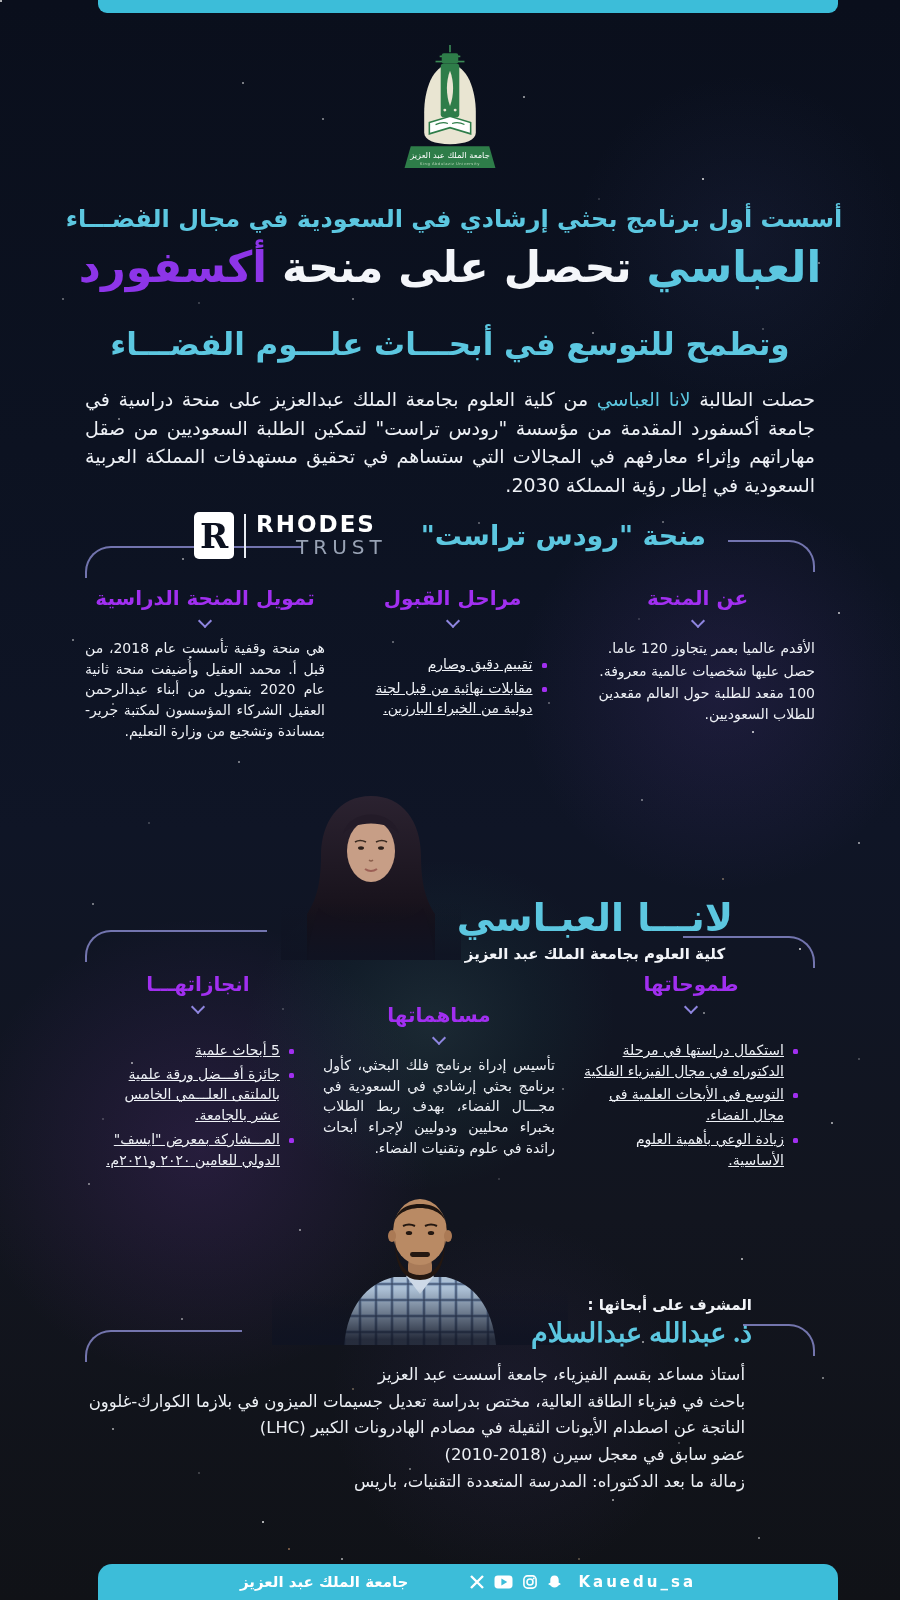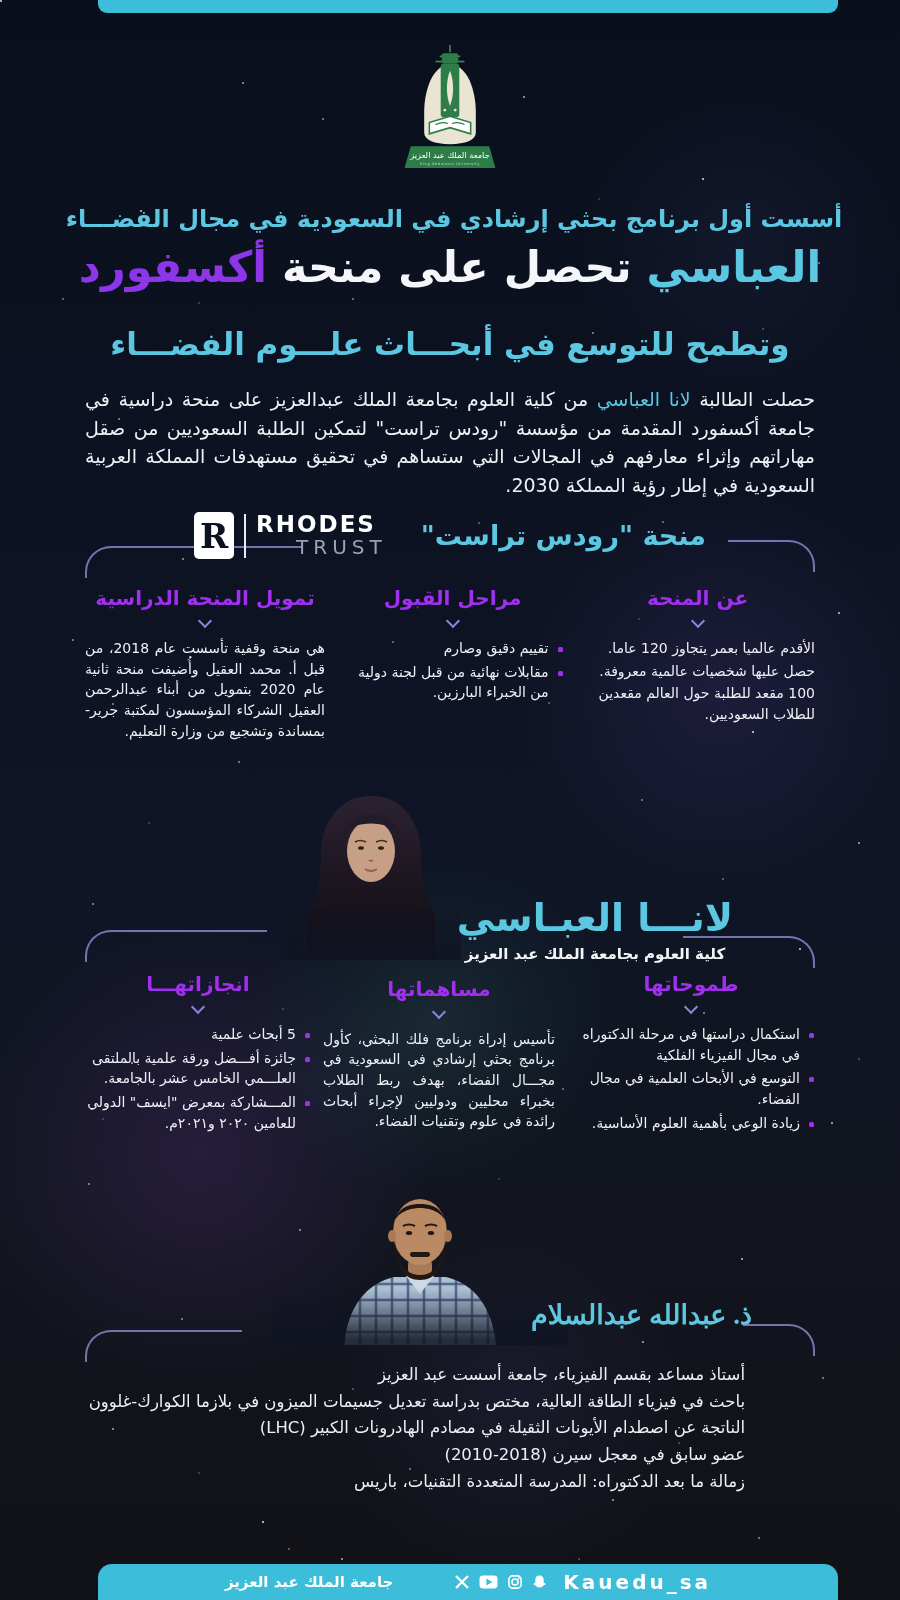--- a/index.html
+++ b/index.html
@@ -56,39 +56,39 @@
   .rdiv{width:2px;height:44px;background:#e8ecf2;}
   .rnames{display:flex;flex-direction:column;line-height:1.04;}
   .rn1{color:#ffffff;font-size:23px;font-weight:bold;letter-spacing:2px;}
   .rn2{color:#99a3b5;font-size:20px;letter-spacing:5px;margin-left:40px;}
   .cols{position:absolute;right:85px;width:730px;display:flex;justify-content:space-between;}
   .col{display:flex;flex-direction:column;}
   .colh{color:#a12ff0;font-size:20px;font-weight:bold;text-align:center;}
   .chev{width:8px;height:8px;border-left:2px solid #8f86e0;border-bottom:2px solid #8f86e0;transform:rotate(-45deg);margin:6px auto 12px auto;}
   .coltxt{color:#eef1f6;font-size:14px;line-height:1.48;}
   .plain div{text-align:right;margin-bottom:2px;}
-  .cols ul{list-style:none;margin:0;padding:0;}
+  .cols ul{list-style:none;margin:16px;padding:0;text-decoration:underline;}
   .cols li{position:relative;padding-right:15px;margin-bottom:3px;text-align:right;}
   .cols li::before{content:"";position:absolute;right:1px;top:9px;width:5px;height:5px;background:#a12ff0;border-radius:1.5px;}
   .just{margin:0;text-align:justify;}
   .photo{position:absolute;}
   .photo::after{content:"";position:absolute;left:0;bottom:0;width:100%;height:34%;
      background:linear-gradient(180deg,rgba(15,19,34,0) 0%,rgba(15,19,34,.85) 90%);}
   .lana-name{position:absolute;left:452px;top:896px;width:286px;text-align:center;}
   .lana-name .nm{font-size:38px;font-weight:bold;color:#5cc7e0;}
   .lana-name .cl{font-size:15px;font-weight:bold;color:#f2f4f8;margin-top:5px;}
   .sup-head{position:absolute;right:148px;top:1296px;width:360px;text-align:right;}
   .sup-head .lb{color:#f2f4f8;font-size:15px;font-weight:bold;}
   .sup-head .nm{color:#5cc7e0;font-size:27px;font-weight:bold;margin-top:3px;font-family:Liberation Serif, serif;}
   .bio{position:absolute;right:155px;top:1362px;width:660px;color:#edf0f5;font-size:16.5px;line-height:1.62;text-align:right;}
   .footer{position:absolute;left:98px;bottom:0;width:740px;height:36px;background:#3cbdd9;border-radius:14px 14px 0 0;
      display:flex;direction:ltr;align-items:center;justify-content:center;gap:16px;}
   .f-uni{color:#ffffff;font-size:15px;font-weight:bold;margin-right:46px;}
   .f-icons{display:flex;align-items:center;gap:10px;}
-  .f-handle{color:#ffffff;font-size:20px;letter-spacing:3px;font-weight:bold;}
+  .f-handle{color:#ffffff;font-size:15px;letter-spacing:3px;font-weight:bold;}
 </style>
 </head>
 <body>
 
 <div class="canvas">
 
   <div class="neb n1"></div>
   <div class="neb n2"></div>
   <div class="neb n3"></div>
   <div class="neb n4"></div>
@@ -239,20 +239,21 @@
       <path d="M131,46 Q137,43 143,46" stroke="#241811" stroke-width="2" fill="none"></path>
       <path d="M153,46 Q159,43 165,46" stroke="#241811" stroke-width="2" fill="none"></path>
       <ellipse cx="137" cy="53" rx="3.2" ry="2" fill="#241811"></ellipse>
       <ellipse cx="159" cy="53" rx="3.2" ry="2" fill="#241811"></ellipse>
       <ellipse cx="120" cy="56" rx="4" ry="6" fill="#ab7a55"></ellipse>
       <ellipse cx="176" cy="56" rx="4" ry="6" fill="#ab7a55"></ellipse>
     </svg>
   </div>
 
   <div class="sup-head">
+    <div class="lb">المشرف على أبحاثها :</div>
     <div class="nm">ذ. عبدالله عبدالسلام</div>
   </div>
   <div class="brk l" style="left:85px;top:1330px;width:155px;"></div>
   <div class="brk r" style="right:85px;top:1324px;width:70px;"></div>
 
   <div class="bio">
     <div>أستاذ مساعد بقسم الفيزياء، جامعة أسست عبد العزيز</div>
     <div>باحث في فيزياء الطاقة العالية، مختص بدراسة تعديل جسيمات الميزون في بلازما الكوارك-غلوون</div>
     <div>الناتجة عن اصطدام الأيونات الثقيلة في مصادم الهادرونات الكبير (LHC)</div>
     <div>عضو سابق في معجل سيرن (2018-2010)</div>

